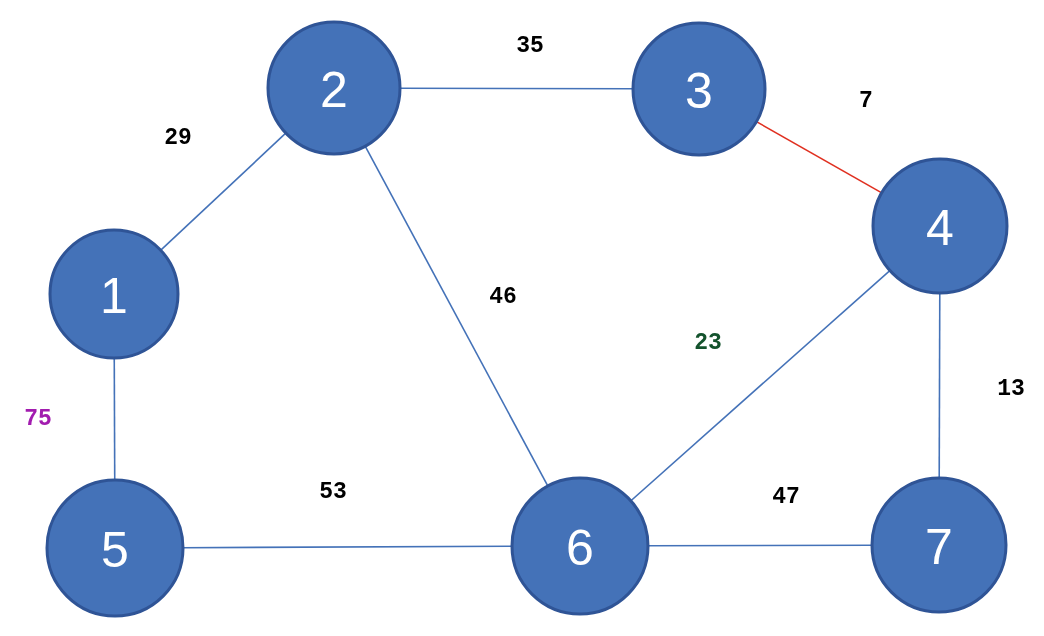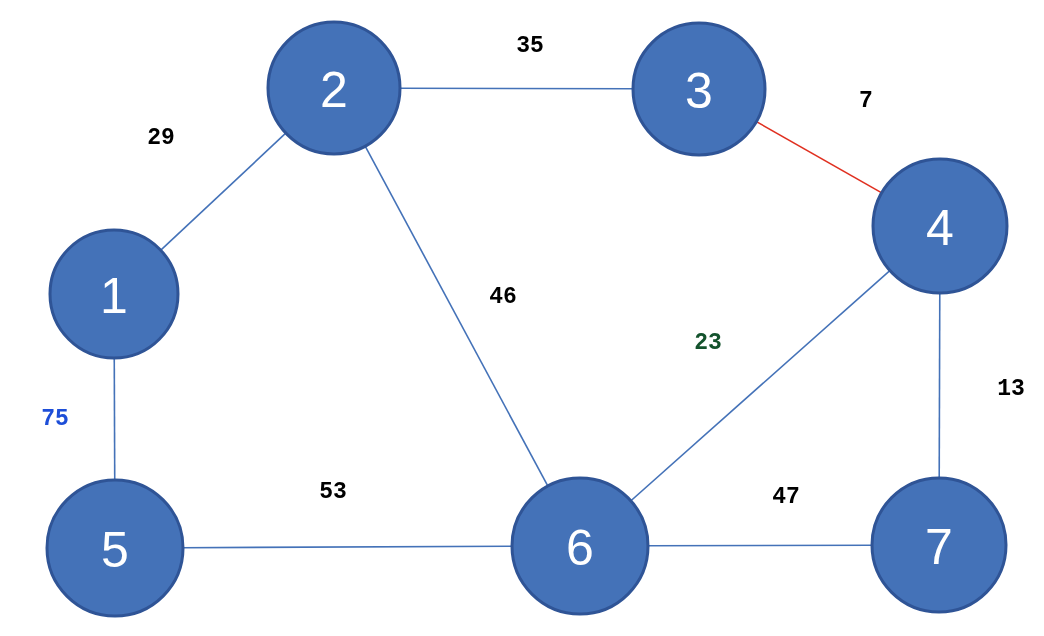--- a/index.html
+++ b/index.html
@@ -92,23 +92,23 @@
           <circle cx="580" cy="546" r="68" class="node-circle" fill="#4472b8" stroke="#2f5496"></circle>
           <text x="580" y="548" class="node-label" fill="#ffffff">6</text>
         </g>
         <g>
           <circle cx="939" cy="545" r="67" class="node-circle" fill="#4472b8" stroke="#2f5496"></circle>
           <text x="939" y="547" class="node-label" fill="#ffffff">7</text>
         </g>
       </g>
   </svg>
   <div id="weights-layer">
-      <div class="edge-weight" style="left: 161px; top: 138px; color: rgb(0, 0, 0);">29</div>
+      <div class="edge-weight" style="left: 178px; top: 138px; color: rgb(0, 0, 0);">29</div>
       <div class="edge-weight" style="left: 530px; top: 46px; color: rgb(0, 0, 0);">35</div>
       <div class="edge-weight" style="left: 866px; top: 101px; color: rgb(0, 0, 0);">7</div>
       <div class="edge-weight" style="left: 503px; top: 297px; color: rgb(0, 0, 0);">46</div>
       <div class="edge-weight" style="left: 698px; top: 343px; color: #14532d; margin-left: 10px;">23</div>
       <div class="edge-weight" style="left: 1011px; top: 389px; color: rgb(0, 0, 0); text-align: right;">13</div>
-      <div class="edge-weight" style="left: 55px; top: 419px; color: #1d4ed8;">75</div>
+      <div class="edge-weight" style="left: 38px; top: 419px; color: #a21caf;">75</div>
       <div class="edge-weight" style="left: 333px; top: 492px; color: rgb(0, 0, 0);">53</div>
       <div class="edge-weight" style="left: 786px; top: 497px; color: rgb(0, 0, 0);">47</div>
     </div>
 </div>
 
 </body></html>

